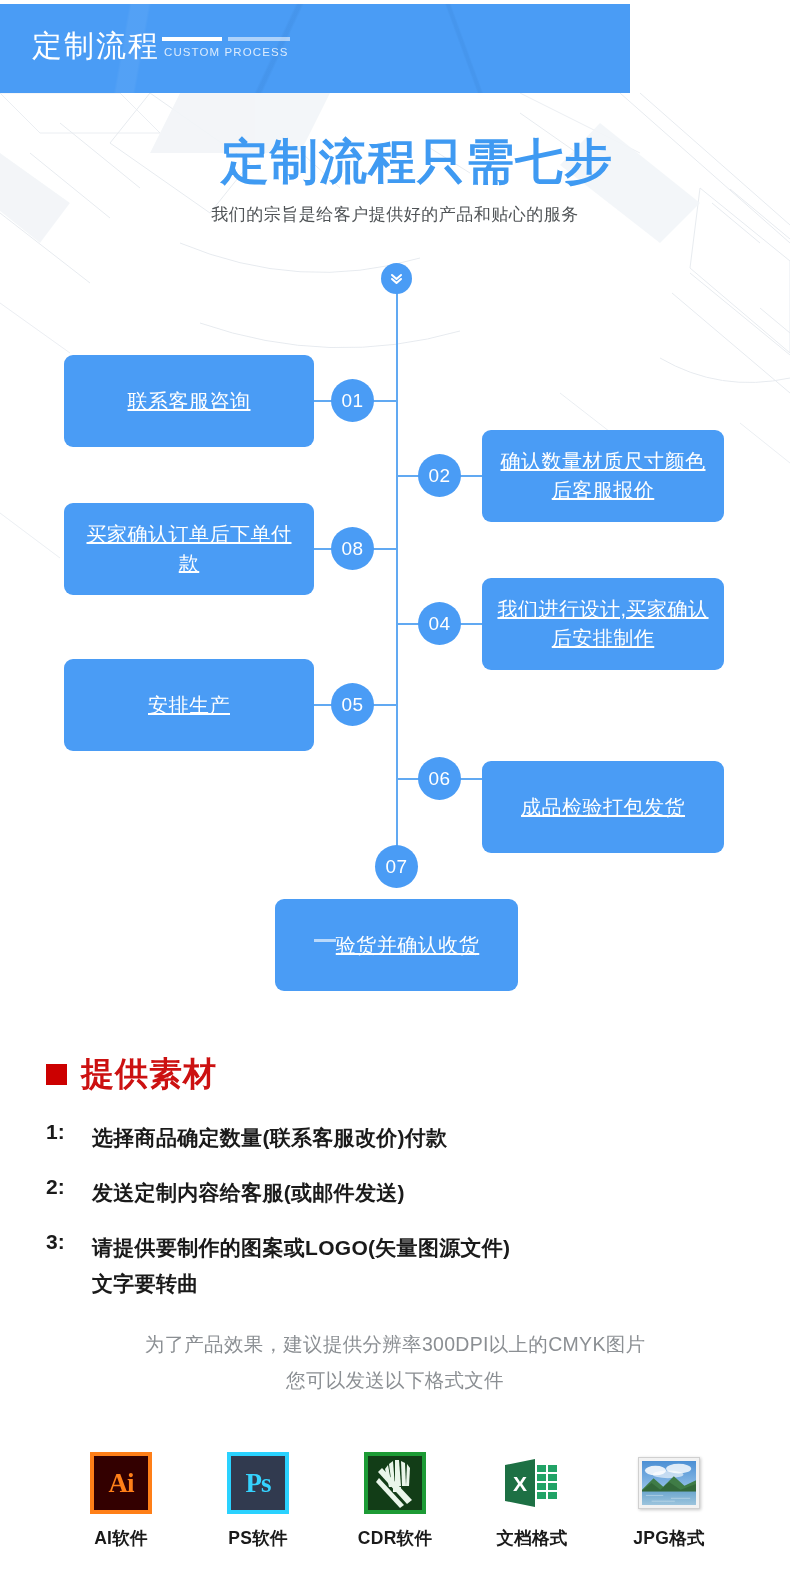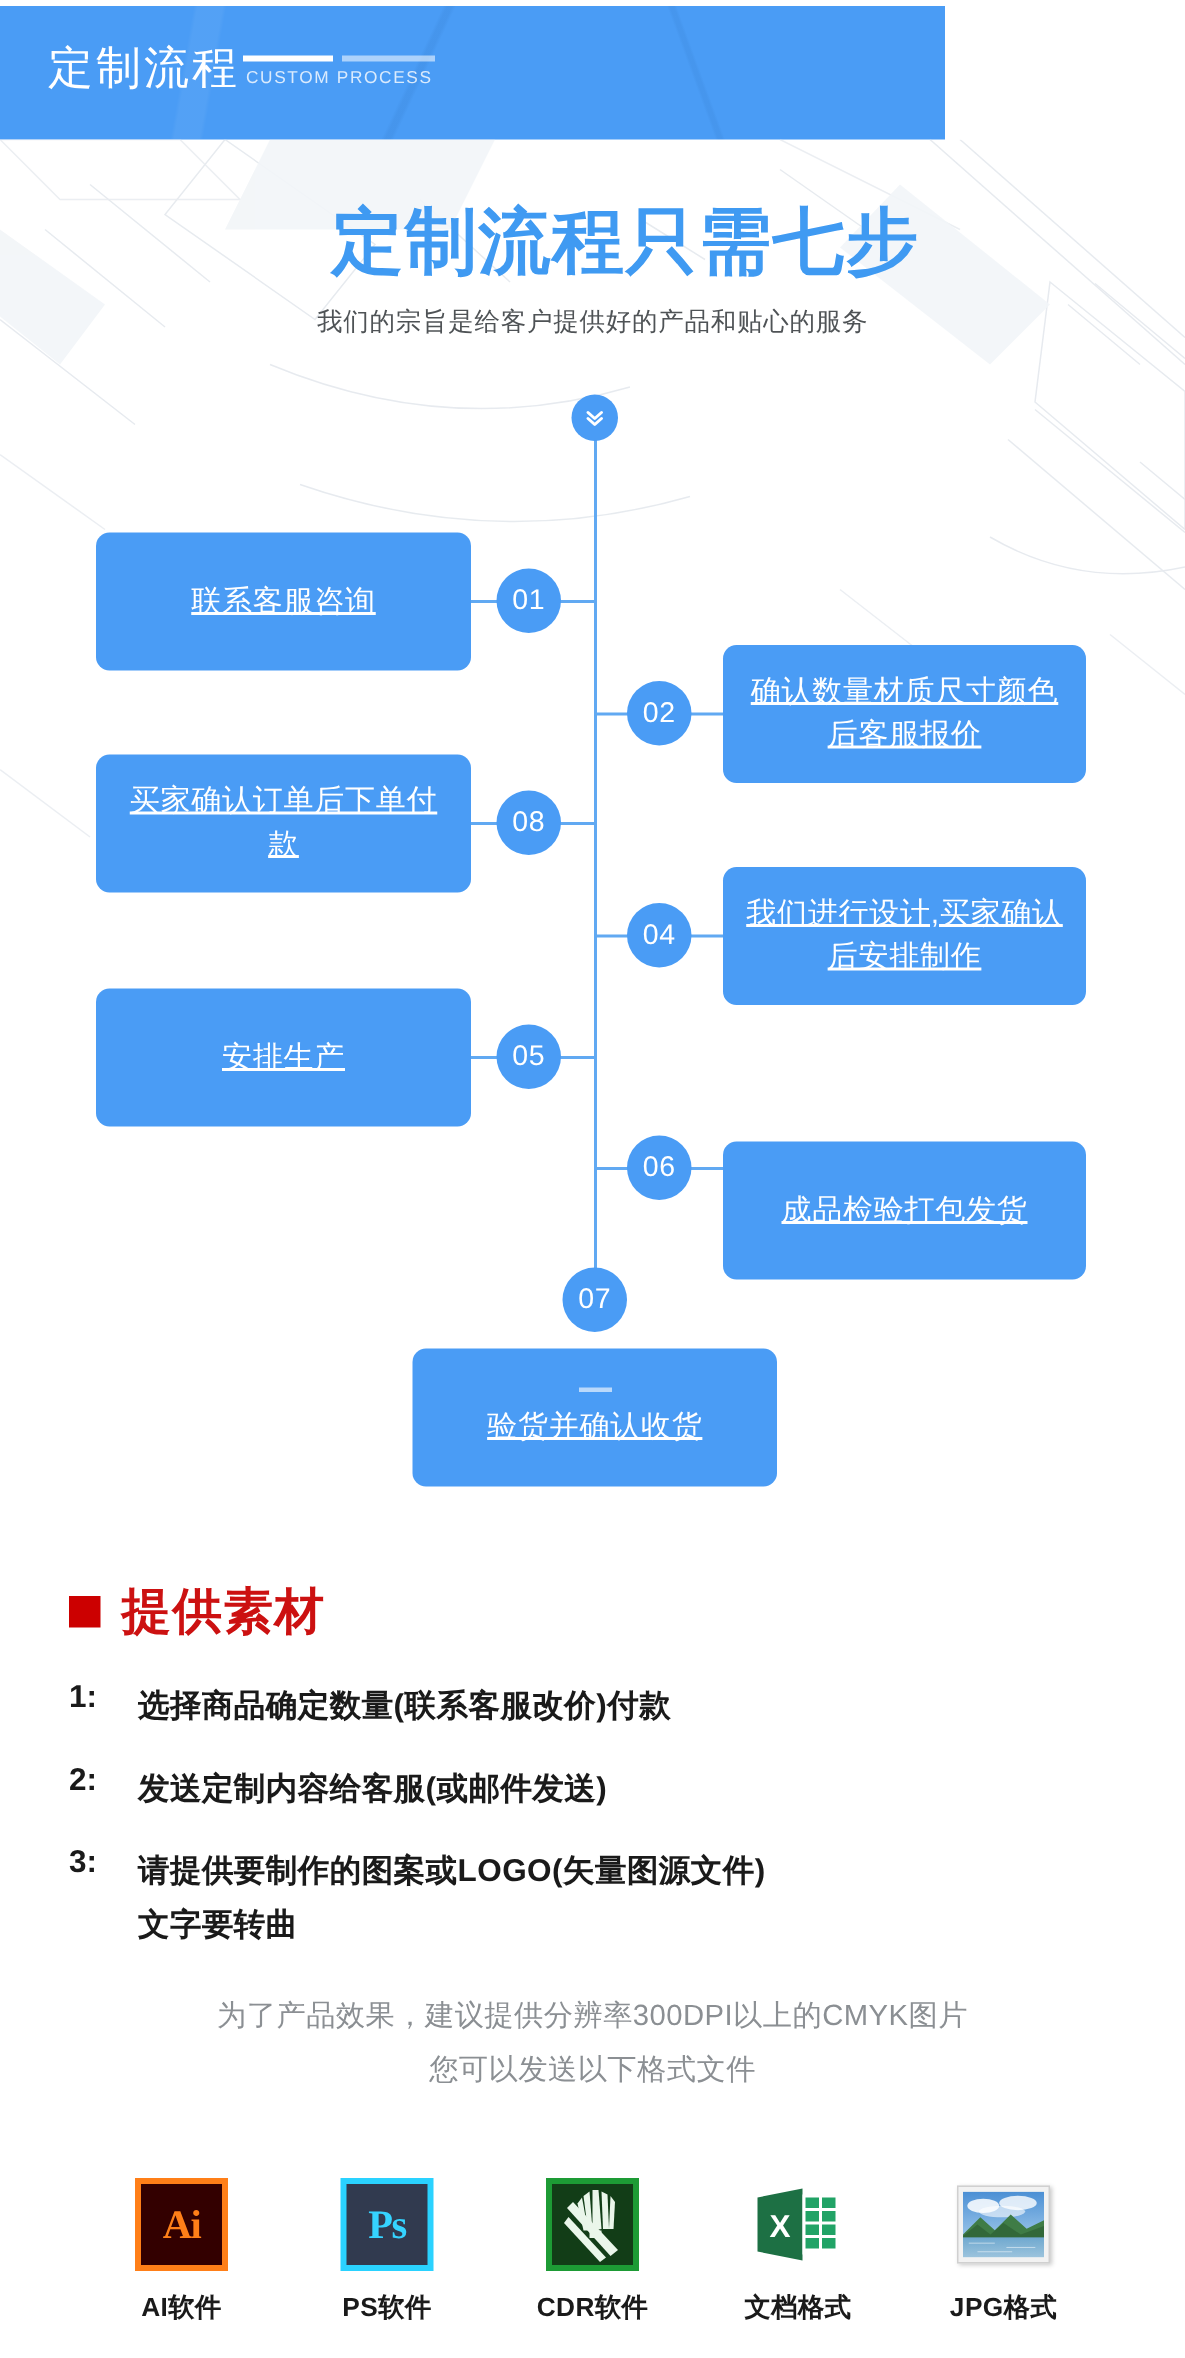--- a/index.html
+++ b/index.html
@@ -69,21 +69,21 @@
     font-size:20px; line-height:29px; letter-spacing:.5px; padding:6px 10px;text-decoration:underline;
   }
   .snum{
     position:absolute; width:43px; height:43px; border-radius:50%; background:#4a9cf5;
     color:#ffffff; display:flex; align-items:center; justify-content:center;
     font-size:19px; letter-spacing:.5px;
   }
   .conn{ position:absolute; height:2px; background:#61a9f2; }
 
   
-  .sbox07{ flex-direction:column; }
+  .sbox07{ flex-direction:row; }
   .dash07{ width:22px; height:3px; background:rgba(255,255,255,.62); margin-bottom:9px; }
 
   
   .mat-head{
     position:absolute; left:46px; top:1052px; display:flex; align-items:center; gap:14px;
   }
   .mat-sq{ width:21px; height:21px; background:#cc0000; }
   .mat-head-txt{ font-size:33px; color:#cc1111; font-weight:700; letter-spacing:1px; }
 
   .mitem{ position:absolute; left:46px; display:flex; align-items:flex-start; }

